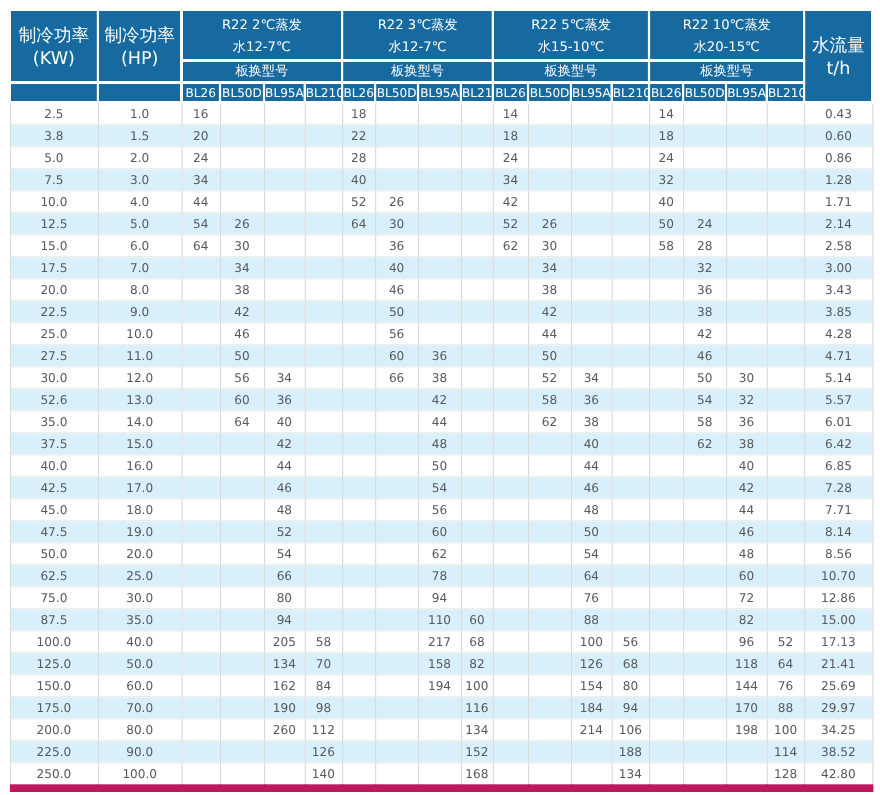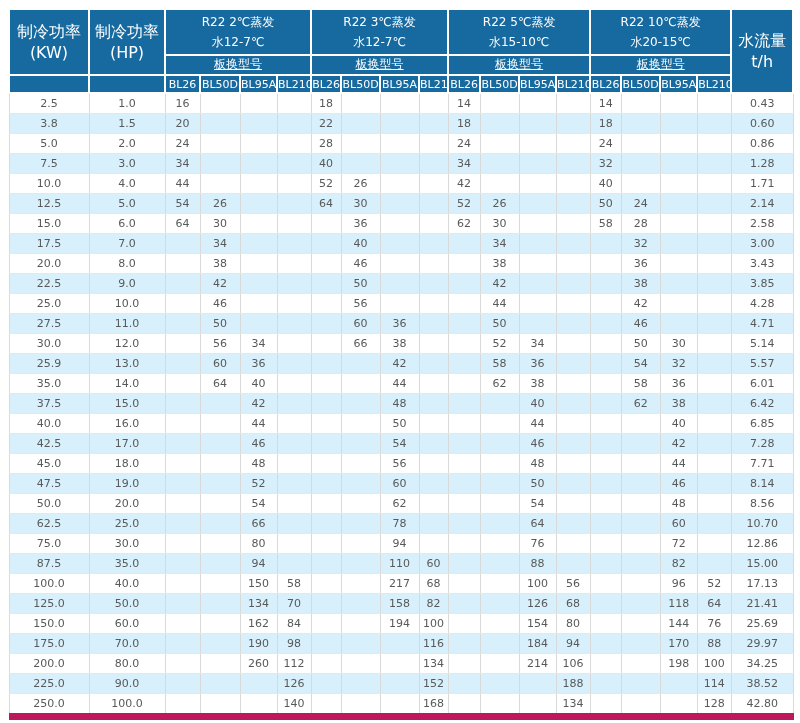--- a/index.html
+++ b/index.html
@@ -28,21 +28,21 @@
     border:2px solid #ffffff;
     padding:0;
     font-size:12px;
     text-align:center;
     overflow:hidden;
     margin-top:44px;
   }
   th.temp-cell{height:40px;}
   th.temp-cell div{line-height:20px;}
   th.kwhp-cell{height:61px;font-size:16px;}
-  th.sub-cell{height:17px;line-height:17px;text-decoration:underline;}
+  th.sub-cell{height:17px;line-height:17px;}
   th.model-cell{height:15px;line-height:15px;font-size:11px;}
   th.flow-cell{height:82px;font-size:16px;}
   th.blank-cell{height:15px;}
   tbody td{
     border-left:1px solid var(--grid-v);
     border-right:1px solid var(--grid-v);
     border-top:1px solid var(--grid-h);
     border-bottom:1px solid var(--grid-h);
     height:19px;
     line-height:19px;
@@ -400,21 +400,21 @@
           <td>52</td>
           <td>34</td>
           <td></td>
           <td></td>
           <td>50</td>
           <td>30</td>
           <td></td>
           <td>5.14</td>
         </tr>
         <tr class="stripe">
-          <td>25.9</td>
+          <td>52.6</td>
           <td>13.0</td>
           <td></td>
           <td>60</td>
           <td>36</td>
           <td></td>
           <td></td>
           <td></td>
           <td>42</td>
           <td></td>
           <td></td>
@@ -635,21 +635,21 @@
           <td></td>
           <td>82</td>
           <td></td>
           <td>15.00</td>
         </tr>
         <tr>
           <td>100.0</td>
           <td>40.0</td>
           <td></td>
           <td></td>
-          <td>150</td>
+          <td>205</td>
           <td>58</td>
           <td></td>
           <td></td>
           <td>217</td>
           <td>68</td>
           <td></td>
           <td></td>
           <td>100</td>
           <td>56</td>
           <td></td>

